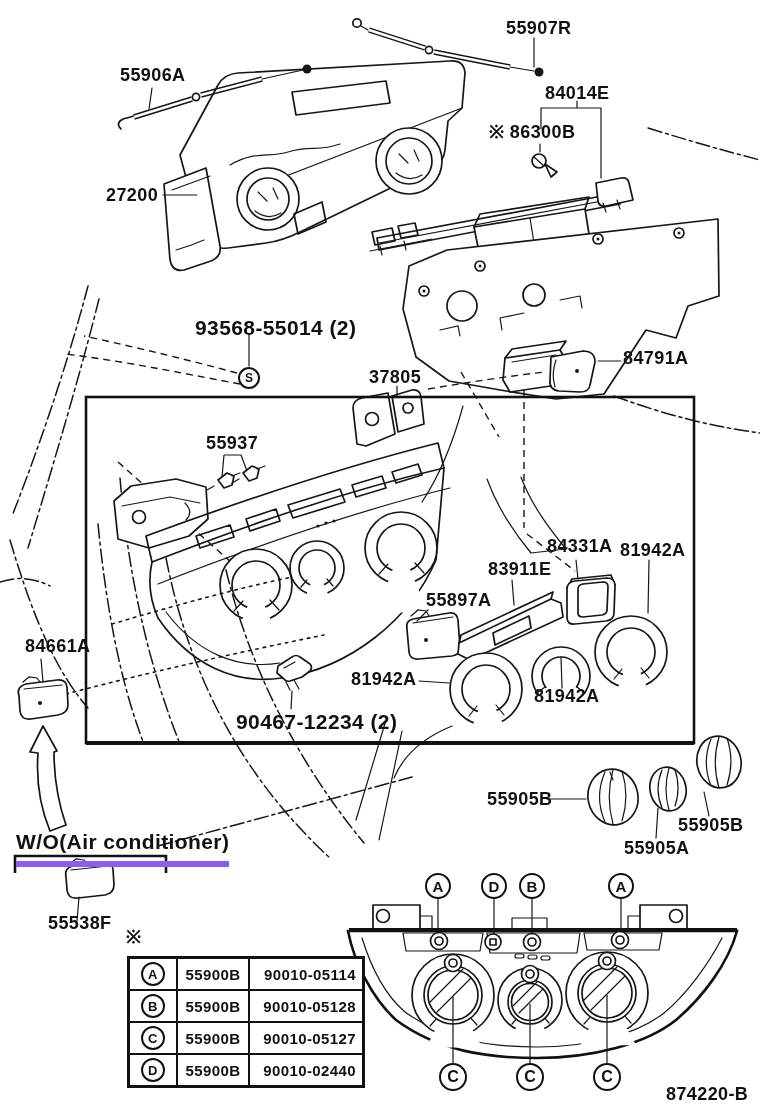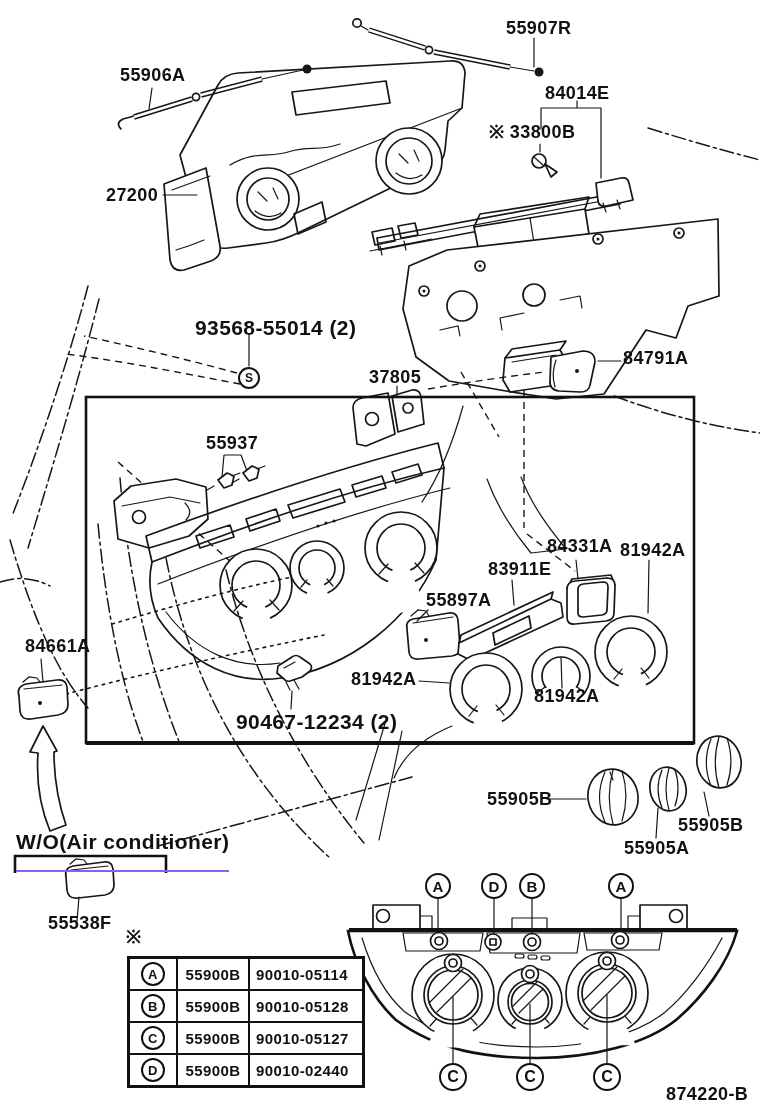--- a/index.html
+++ b/index.html
@@ -2,33 +2,33 @@
 <html><head>
 <meta charset="utf-8">
 <style>
   html,body{margin:0;padding:0;background:#fff;}
   .stage{position:relative;width:760px;height:1112px;background:#fff;overflow:hidden;
          font-family:"Liberation Sans",sans-serif;color:#111;}
   .stage svg{position:absolute;left:0;top:0;}
   .lbl{position:absolute;font-weight:bold;font-size:21px;line-height:1;letter-spacing:.4px;
        white-space:nowrap;color:#111;}
   .lbl.big{font-size:18px;}
-  .lbl.underline{border-bottom:2px solid #8b5cf6;padding-bottom:18px;}
+  .lbl.underline{border-bottom:6px solid #8b5cf6;padding-bottom:9px;}
   .callout{position:absolute;box-sizing:border-box;width:26px;height:26px;border:2.5px solid #111;
            border-radius:50%;background:#fff;display:flex;align-items:center;justify-content:center;
            font-weight:bold;font-size:15px;color:#111;}
   .callout.small{width:22px;height:22px;font-size:12px;border-width:2px;}
   .callout.big{width:28px;height:28px;font-size:16px;}
   table.variant{position:absolute;left:127px;top:956px;border-collapse:collapse;background:#fff;
                 border:3px solid #111;}
   table.variant td{border:2.2px solid #111;padding:0 6px;height:30px;font-weight:bold;font-size:15px;
                    letter-spacing:.4px;color:#111;vertical-align:middle;}
   table.variant td.c1{width:34px;text-align:center;}
   table.variant td.c2{width:58px;text-align:center;margin-left:32px;}
-  table.variant td.c3{width:100px;text-align:left;}
+  table.variant td.c3{width:100px;text-align:right;}
   .tletter{display:inline-flex;box-sizing:border-box;width:24px;height:24px;border:2px solid #111;
            border-radius:50%;align-items:center;justify-content:center;font-size:13px;font-weight:bold;}
   
   .s{stroke:#161616;stroke-width:1.7;fill:none;stroke-linecap:round;stroke-linejoin:round;}
   .sw{stroke:#161616;stroke-width:1.7;fill:#fff;stroke-linecap:round;stroke-linejoin:round;}
   .s2{stroke:#111;stroke-width:2.6;fill:none;}
   .s4{stroke:#111;stroke-width:4.2;fill:none;}
   .thin{stroke:#161616;stroke-width:1.2;fill:none;stroke-linecap:round;}
   .thick{stroke:#161616;stroke-width:5.5;fill:none;stroke-linecap:butt;}
   .white3{stroke:#fff;stroke-width:2.6;fill:none;stroke-linecap:butt;}
@@ -307,21 +307,21 @@
   <circle class="sw" cx="607" cy="961" r="8.5"></circle>
       <circle class="s" cx="607" cy="961" r="4"></circle>
 
   <path class="thin" d="M438,899 L438,933 M494,899 L494,934 M532,899 L532,934 M621,899 L621,932"></path>
   <path class="thin" d="M453,997 L453,1063 M530,1004 L530,1063 M607,995 L607,1063"></path>
 </svg>
 
 <div class="lbl big" style="left:120px;top:66px">55906A</div>
 <div class="lbl big" style="left:506px;top:19px">55907R</div>
 <div class="lbl big" style="left:545px;top:84px">84014E</div>
-<div class="lbl big" style="left:489px;top:123px">※ 33800B</div>
+<div class="lbl big" style="left:489px;top:123px">※ 86300B</div>
 <div class="lbl big" style="left:106px;top:186px">27200</div>
 <div class="lbl" style="left:195px;top:317px">93568-55014 (2)</div>
 <div class="lbl big" style="left:369px;top:368px">37805</div>
 <div class="lbl big" style="left:623px;top:349px">84791A</div>
 <div class="lbl big" style="left:206px;top:434px">55937</div>
 <div class="lbl big" style="left:547px;top:537px">84331A</div>
 <div class="lbl big" style="left:620px;top:541px">81942A</div>
 <div class="lbl big" style="left:488px;top:560px">83911E</div>
 <div class="lbl big" style="left:426px;top:591px">55897A</div>
 <div class="lbl big" style="left:25px;top:637px">84661A</div>

